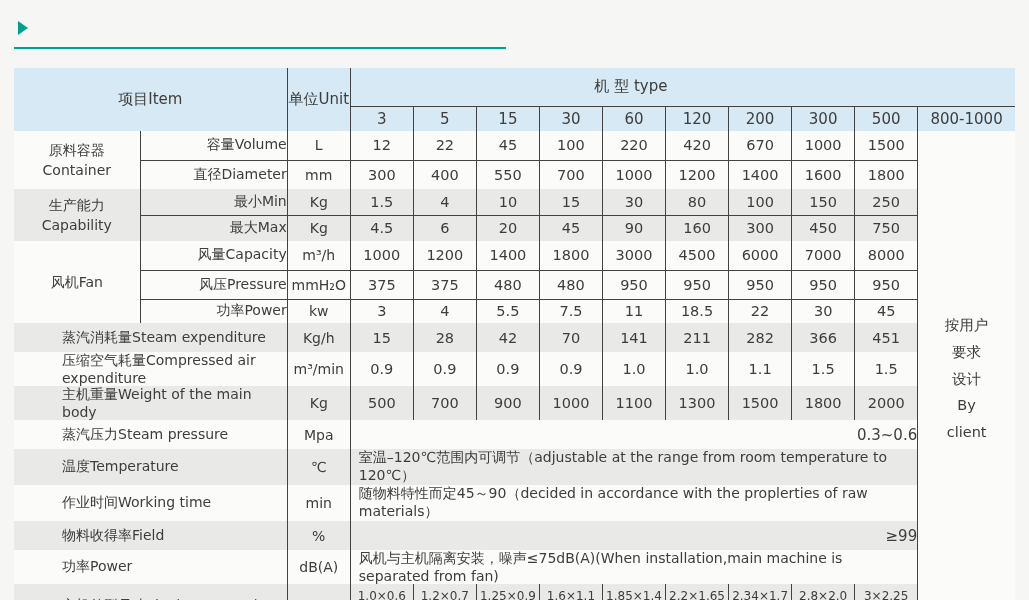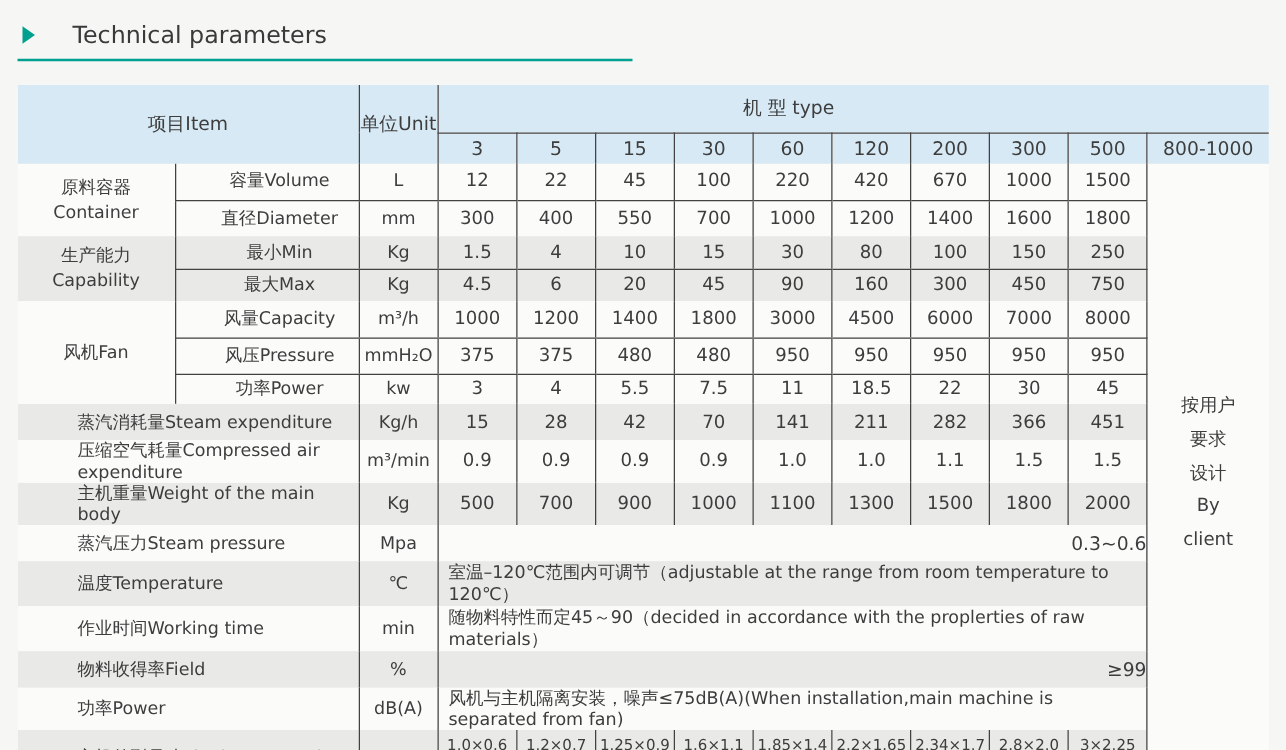--- a/index.html
+++ b/index.html
@@ -17,37 +17,36 @@
   table.spec { border-collapse:collapse; table-layout:fixed; width:1001px; margin-top:19px; font-size:14px; border-bottom:2px solid #3a3a3a; }
   td { background:#fbfbf9; text-align:center; vertical-align:middle; overflow:hidden; padding:0; }
   td.g { background:#e9e9e7; }
   td.hd { background:#d7e9f4; font-size:15px; }
   .vl { border-left:1px solid #424242; }
   .hb { border-bottom:1px solid #424242; }
   tr.hr1 { height:38px; } tr.hr2 { height:25px; }
   tr.rA { height:29px; } tr.rB { height:26px; } tr.rC { height:24px; } tr.rS { height:44px; }
   .type-h { padding-right:104px;margin-top:34px; }
   .grp { white-space:pre-line; line-height:1.45; }
-  .lbl { text-align:center; padding-left:20px; }
+  .lbl { text-align:right; padding-left:20px; }
   .item2 { text-align:left; padding-left:48px; }
   .val { font-size:14.5px; }
   .unit { font-size:14px; }
   .span-l { text-align:left; padding-left:8px; font-size:14px; }
   .span-c { font-size:15px;text-align:right; }
   .size-val { font-size:12px; white-space:pre-line; line-height:1.45; }
   .byclient { white-space:pre-line; line-height:1.85; font-size:14.5px; }
 </style>
 </head>
 <body>
 
 <div class="page">
 
   <div class="title-row">
     <span class="tri"></span>
-    <span class="t-en">Technical parameters</span>
   </div>
   <div class="title-underline"></div>
 
   <table class="spec">
     <colgroup>
       <col style="width:126px">
         <col style="width:147px">
         <col style="width:63px">
       <col style="width:63px">
         <col style="width:63px">

